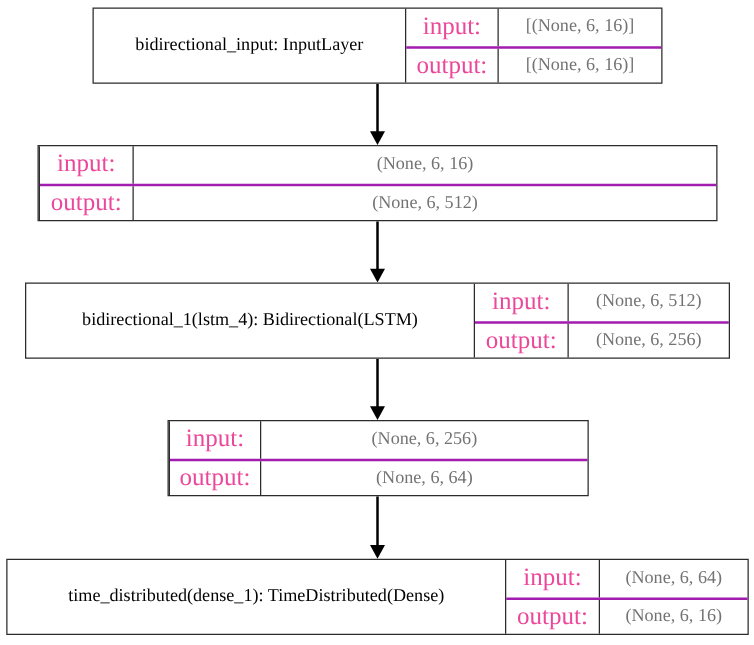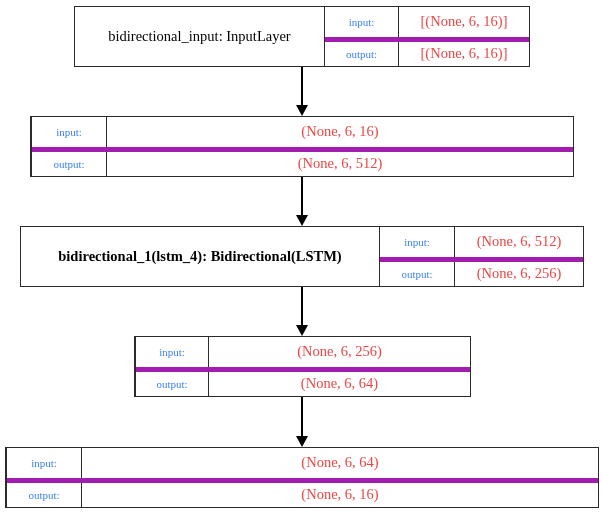--- a/index.html
+++ b/index.html
@@ -44,38 +44,38 @@
     box-sizing: border-box;
   }
   .io-row {
     flex: 1 1 50%;
     display: flex;
     flex-direction: row;
     align-items: stretch;
     box-sizing: border-box;
   }
   .io-row.second {
-    border-top: 5px solid #a21caf;
+    border-top: 2px solid #a21caf;
   }
   .io-label {
     display: flex;
     align-items: center;
     justify-content: center;
-    font-size: 11px;
-    color: #3b82f6;
+    font-size: 20px;
+    color: #ec4899;
     white-space: nowrap;
     box-sizing: border-box;
   }
   .io-value {
     display: flex;
     align-items: center;
     justify-content: center;
     border-left: 1px solid #2b2b2b;
     font-size: 14.5px;
-    color: #ef4444;
+    color: #737373;
     white-space: nowrap;
     box-sizing: border-box;
     flex: 1 1 auto;
   }
   .edge {
     position: absolute;
   }
   .edge-line {
     position: absolute;
     width: 2px;
@@ -132,21 +132,21 @@
           <div class="io-label" style="width: 74px; flex: 0 0 74px;">input:</div>
           <div class="io-value">(None, 6, 16)</div>
         </div>
         <div class="io-row second">
           <div class="io-label" style="width: 74px; flex: 0 0 74px;">output:</div>
           <div class="io-value">(None, 6, 512)</div>
         </div>
       </div>
     </div>
     <div class="node" style="left: 20px; top: 226px; width: 564px; height: 61px;">
-      <div class="node-name" style="width: 358px; flex: 0 0 358px; font-weight: bold;">bidirectional_1(lstm_4): Bidirectional(LSTM)</div>
+      <div class="node-name" style="width: 358px; flex: 0 0 358px;">bidirectional_1(lstm_4): Bidirectional(LSTM)</div>
       <div class="io-col" style="flex: 1 1 auto;">
         <div class="io-row">
           <div class="io-label" style="width: 74px; flex: 0 0 74px;">input:</div>
           <div class="io-value">(None, 6, 512)</div>
         </div>
         <div class="io-row second">
           <div class="io-label" style="width: 74px; flex: 0 0 74px;">output:</div>
           <div class="io-value">(None, 6, 256)</div>
         </div>
       </div>
@@ -157,20 +157,21 @@
           <div class="io-label" style="width: 72px; flex: 0 0 72px;">input:</div>
           <div class="io-value">(None, 6, 256)</div>
         </div>
         <div class="io-row second">
           <div class="io-label" style="width: 72px; flex: 0 0 72px;">output:</div>
           <div class="io-value">(None, 6, 64)</div>
         </div>
       </div>
     </div>
     <div class="node" style="left: 5px; top: 447px; width: 594px; height: 61px;">
+      <div class="node-name" style="width: 398px; flex: 0 0 398px;">time_distributed(dense_1): TimeDistributed(Dense)</div>
       <div class="io-col" style="flex: 1 1 auto;">
         <div class="io-row">
           <div class="io-label" style="width: 74px; flex: 0 0 74px;">input:</div>
           <div class="io-value">(None, 6, 64)</div>
         </div>
         <div class="io-row second">
           <div class="io-label" style="width: 74px; flex: 0 0 74px;">output:</div>
           <div class="io-value">(None, 6, 16)</div>
         </div>
       </div>

